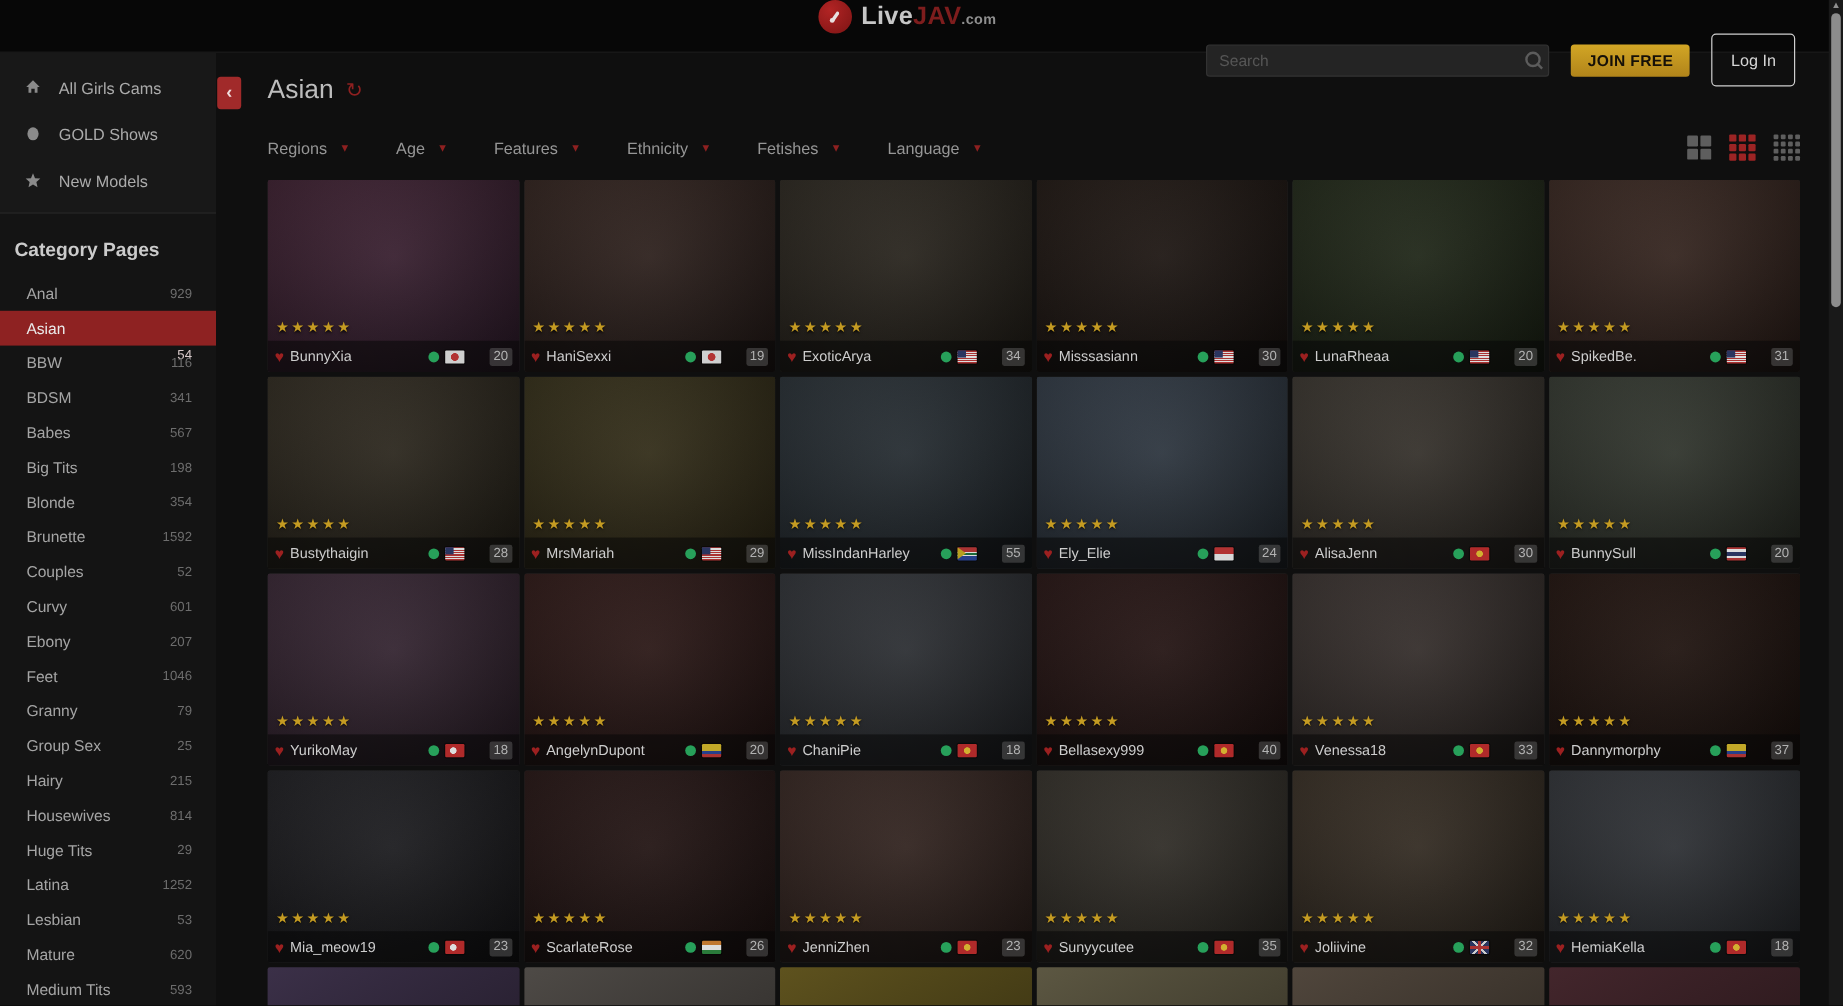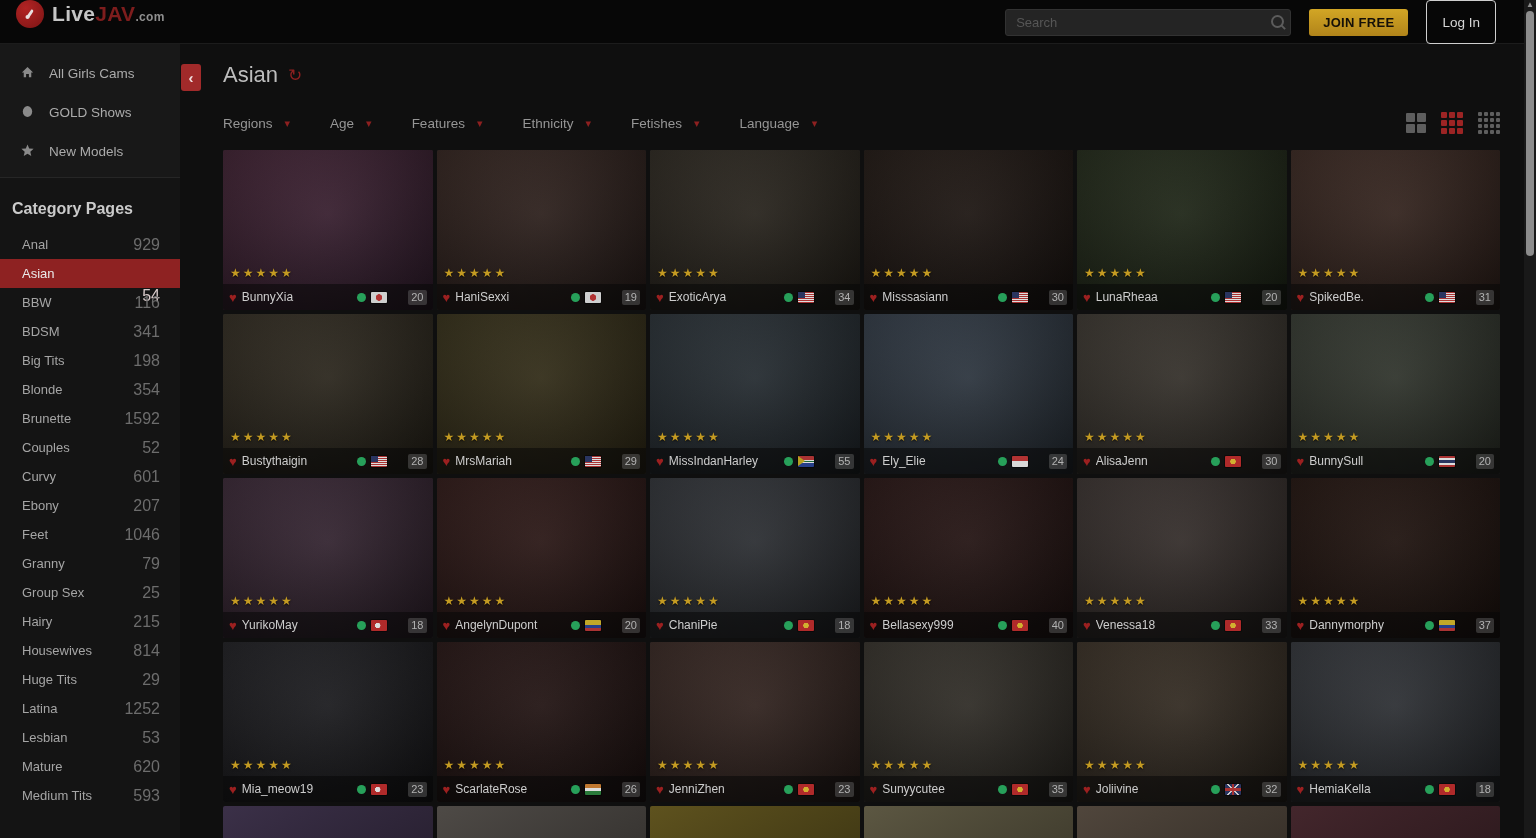--- a/index.html
+++ b/index.html
@@ -2,21 +2,21 @@
 <html><head>
 <meta charset="utf-8">
 <style>
   * { margin:0; padding:0; box-sizing:border-box; }
   html,body { width:1536px; height:838px; overflow:hidden; background:#0b0b0b;
               font-family:"Liberation Sans", sans-serif; }
   .page { position:relative; width:1536px; height:838px; background:#0f0f0f; }
 
   
   .header { position:relative; height:44px; background:#070707; border-bottom:1px solid #1c1c1c;
-            display:flex; align-items:flex-start; padding:0 40px 0 16px; z-index:5; }
+            display:flex; align-items:center; padding:0 40px 0 16px; z-index:5;flex-direction:column; }
   .logo { display:flex; align-items:center; gap:8px; cursor:pointer; }
   .logo-badge { width:28px; height:28px; border-radius:50%; background:radial-gradient(circle at 35% 30%, #b22424, #7c1414);
                 display:flex; align-items:center; justify-content:center; }
   .logo-badge svg { width:16px; height:16px; }
   .logo-text { font-size:21px; font-weight:bold; letter-spacing:.3px; }
   .logo-live { color:#c6c6c6; }
   .logo-jav  { color:#7e1d1d; }
   .logo-tld  { color:#8f8f8f; font-size:12px; font-weight:bold; }
   .header-right { margin-left:auto; display:flex; align-items:center; gap:18px; }
   .search-box { position:relative; width:286px; height:27px; }
@@ -44,21 +44,21 @@
   .nav-item .nicon { width:17px; text-align:center; color:#8a8a8a; font-size:14px; }
   .nav-item .nicon svg { width:15px; height:15px; fill:#8a8a8a; }
   .collapse-btn { position:absolute; left:181px; top:20px; width:20px; height:27px; background:#a12a2a;
                   border:none; border-radius:3px; color:#f0dede; font-size:15px; font-weight:bold;
                   cursor:pointer; z-index:6; line-height:1; font-family:inherit; }
   .cat-title { color:#cbcbcb; font-size:16px; font-weight:bold; padding:22px 0 12px 12px; }
   .cat-list {}
   .cat-item { display:flex; align-items:center; height:29px; padding:0 20px 0 22px;
               cursor:pointer; }
   .cat-label { color:#a5a5a5; font-size:13px; flex:1; }
-  .cat-count { color:#6d6d6d; font-size:16px; }
+  .cat-count { color:#6d6d6d; font-size:11px; }
   .cat-item.active { background:#8e2222; }
   .cat-item.active .cat-label { color:#eaeaea; }
   .cat-item.active .cat-count { color:#d8caca;margin-top:44px; }
 
   
   .main { flex:1; padding:18px 36px 0 43px; background:#0f0f0f; overflow:hidden; }
   .title-row { display:flex; align-items:center; gap:10px; }
   .page-title { color:#bdbdbd; font-size:22px; font-weight:500; }
   .refresh { color:#8e2020; font-size:17px; cursor:pointer; line-height:1; }
   .filter-row { display:flex; align-items:center; margin-top:24px; }
@@ -185,20 +185,24 @@
   <div class="cat-item">
     <span class="cat-label">BBW</span>
     <span class="cat-count">116</span>
   </div>
 
   <div class="cat-item">
     <span class="cat-label">BDSM</span>
     <span class="cat-count">341</span>
   </div>
 
+  <div class="cat-item">
+    <span class="cat-label">Babes</span>
+    <span class="cat-count">567</span>
+  </div>
 
   <div class="cat-item">
     <span class="cat-label">Big Tits</span>
     <span class="cat-count">198</span>
   </div>
 
   <div class="cat-item">
     <span class="cat-label">Blonde</span>
     <span class="cat-count">354</span>
   </div>

